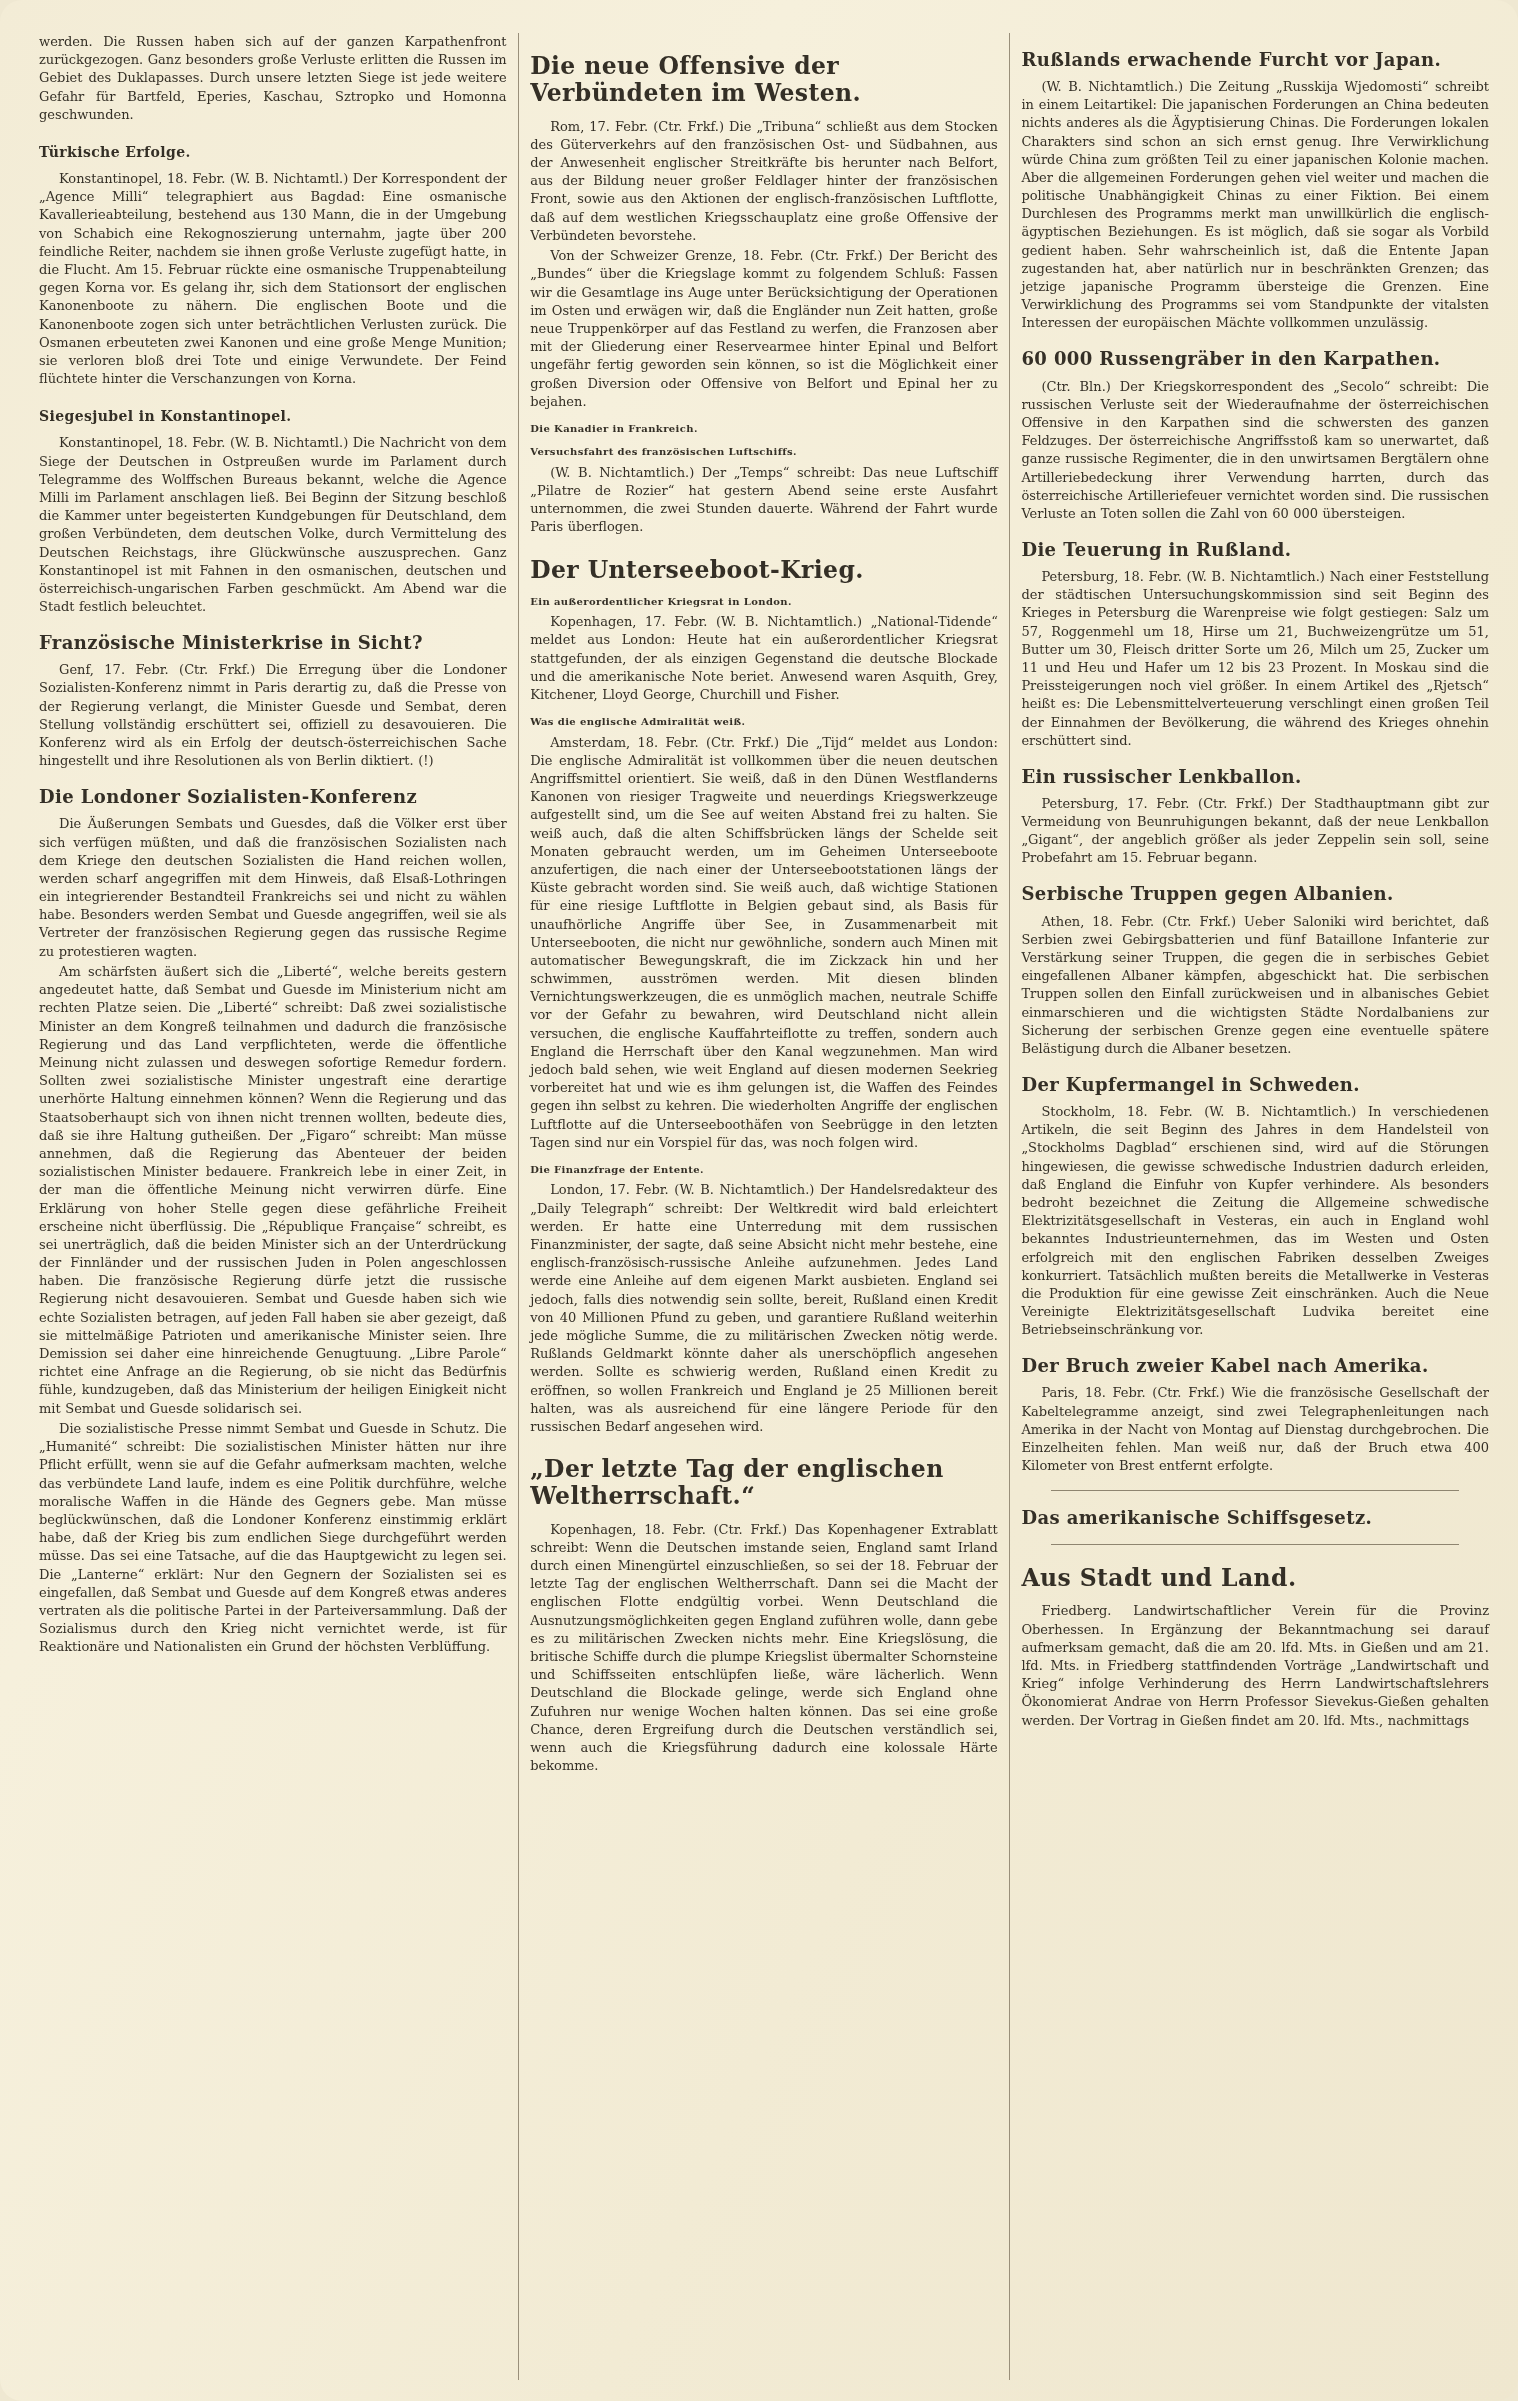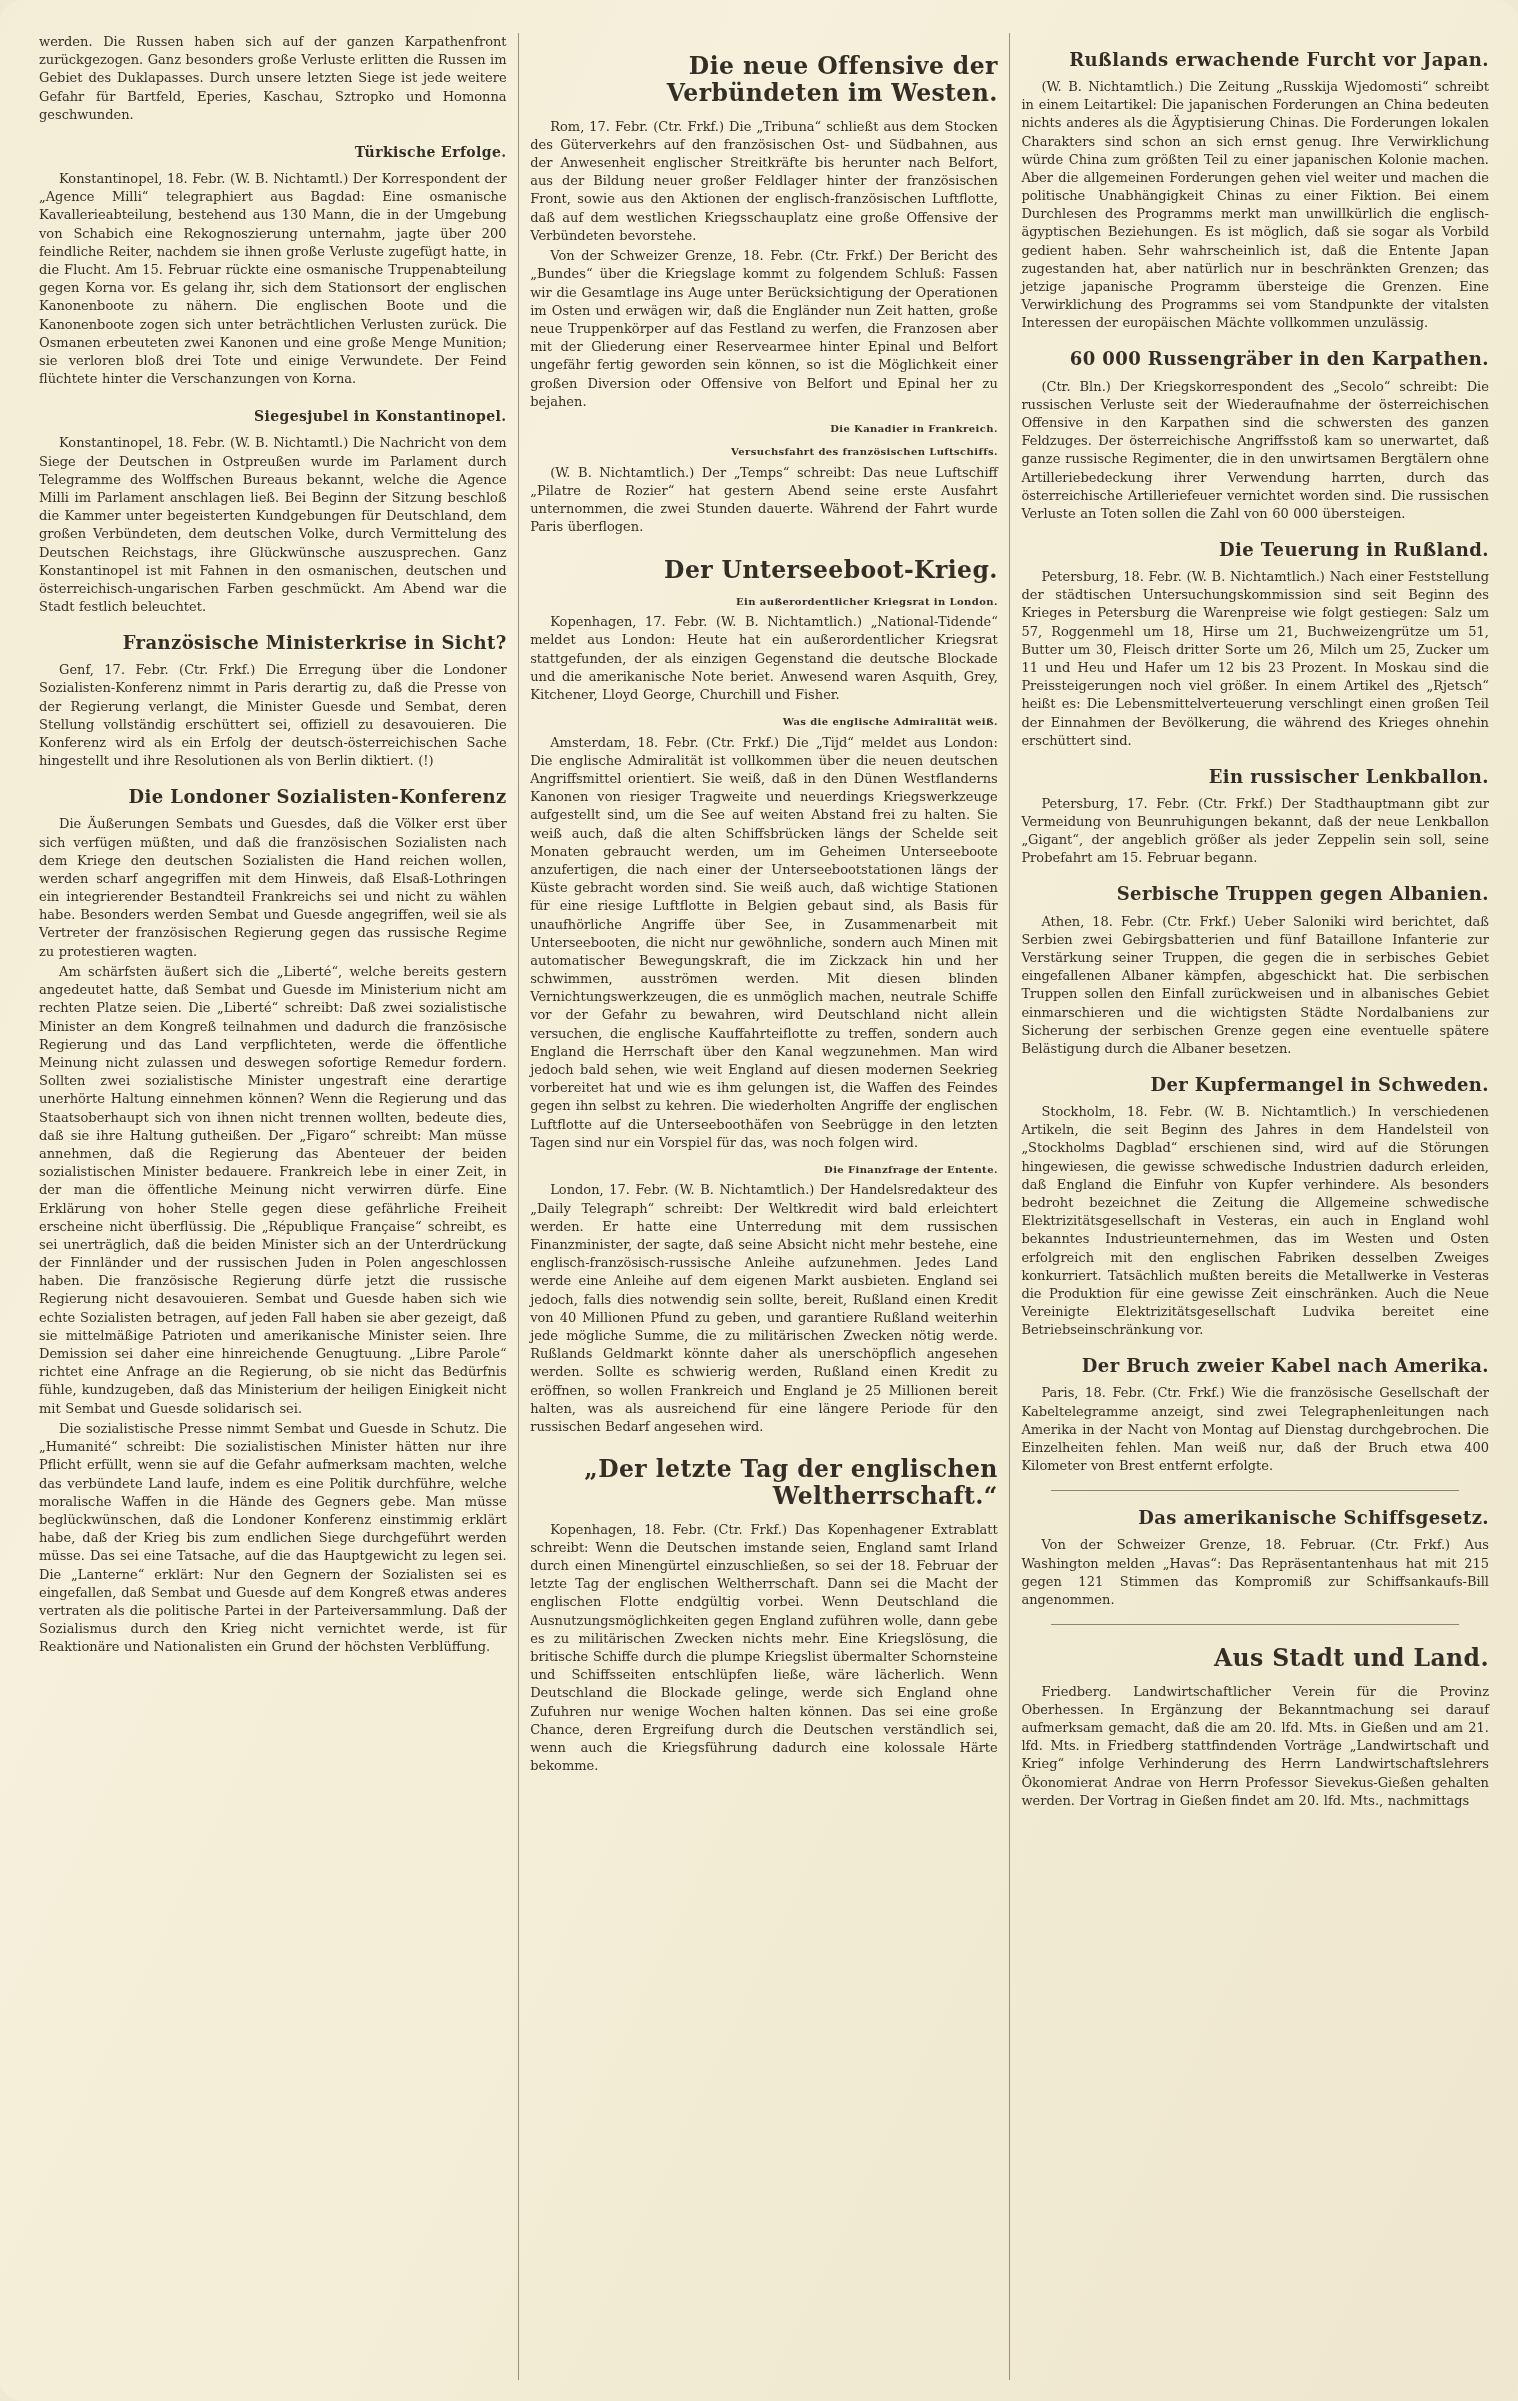--- a/index.html
+++ b/index.html
@@ -21,21 +21,21 @@
     flex: 1 1 0;
     min-width: 0;
   }
   .rule-v {
     width: 0.8px;
     background: #998f7a;
     margin: 0 11.4px;
   }
   .article { margin: 0; }
   .headline {
-    text-align: right;
+    text-align: left;
     font-weight: bold;
     margin: 0;
     letter-spacing: 0.4px;
     line-height: 1.15;
   }
   .hl-xl { font-size: 23.5px; margin: 20px 0 10.6px; }
   .hl-lg { font-size: 14px; margin: 20px 0 10px; }
   .hl-md { font-size: 18px; margin: 16.7px 0 7.6px; }
   .hl-sm { font-size: 10px; margin: 12px 0 6px; }
   .body-par {
@@ -141,21 +141,20 @@
         <h2 class="headline hl-md">Der Kupfermangel in Schweden.</h2>
         <p class="body-par">Stockholm, 18. Febr. (W. B. Nichtamtlich.) In verschiedenen Artikeln, die seit Beginn des Jahres in dem Handelsteil von „Stockholms Dagblad“ erschienen sind, wird auf die Störungen hingewiesen, die gewisse schwedische Industrien dadurch erleiden, daß England die Einfuhr von Kupfer verhindere. Als besonders bedroht bezeichnet die Zeitung die Allgemeine schwedische Elektrizitätsgesellschaft in Vesteras, ein auch in England wohl bekanntes Industrieunternehmen, das im Westen und Osten erfolgreich mit den englischen Fabriken desselben Zweiges konkurriert. Tatsächlich mußten bereits die Metallwerke in Vesteras die Produktion für eine gewisse Zeit einschränken. Auch die Neue Vereinigte Elektrizitätsgesellschaft Ludvika bereitet eine Betriebseinschränkung vor.</p>
       </article>
       <article class="article">
         <h2 class="headline hl-md">Der Bruch zweier Kabel nach Amerika.</h2>
         <p class="body-par">Paris, 18. Febr. (Ctr. Frkf.) Wie die französische Gesellschaft der Kabeltelegramme anzeigt, sind zwei Telegraphenleitungen nach Amerika in der Nacht von Montag auf Dienstag durchgebrochen. Die Einzelheiten fehlen. Man weiß nur, daß der Bruch etwa 400 Kilometer von Brest entfernt erfolgte.</p>
       </article>
       <article class="article">
         <div class="rule-h"></div>
         <h2 class="headline hl-md">Das amerikanische Schiffsgesetz.</h2>
-        <p class="body-par">Von der Schweizer Grenze, 18. Februar. (Ctr. Frkf.) Aus Washington melden „Havas“: Das Repräsentantenhaus hat mit 215 gegen 121 Stimmen das Kompromiß zur Schiffsankaufs-Bill angenommen.</p>
       </article>
       <article class="article">
         <div class="rule-h"></div>
         <h2 class="headline hl-xl">Aus Stadt und Land.</h2>
         <p class="body-par">Friedberg. Landwirtschaftlicher Verein für die Provinz Oberhessen. In Ergänzung der Bekanntmachung sei darauf aufmerksam gemacht, daß die am 20. lfd. Mts. in Gießen und am 21. lfd. Mts. in Friedberg stattfindenden Vorträge „Landwirtschaft und Krieg“ infolge Verhinderung des Herrn Landwirtschaftslehrers Ökonomierat Andrae von Herrn Professor Sievekus-Gießen gehalten werden. Der Vortrag in Gießen findet am 20. lfd. Mts., nachmittags</p>
       </article>
     </div>
 </div>
 
 

